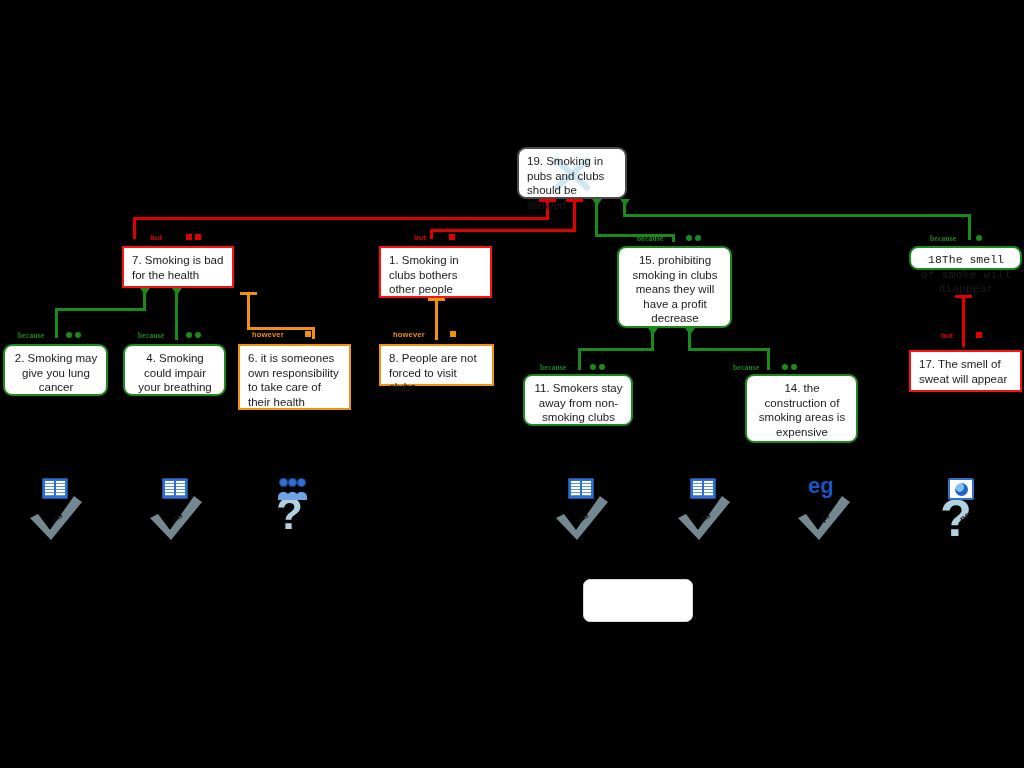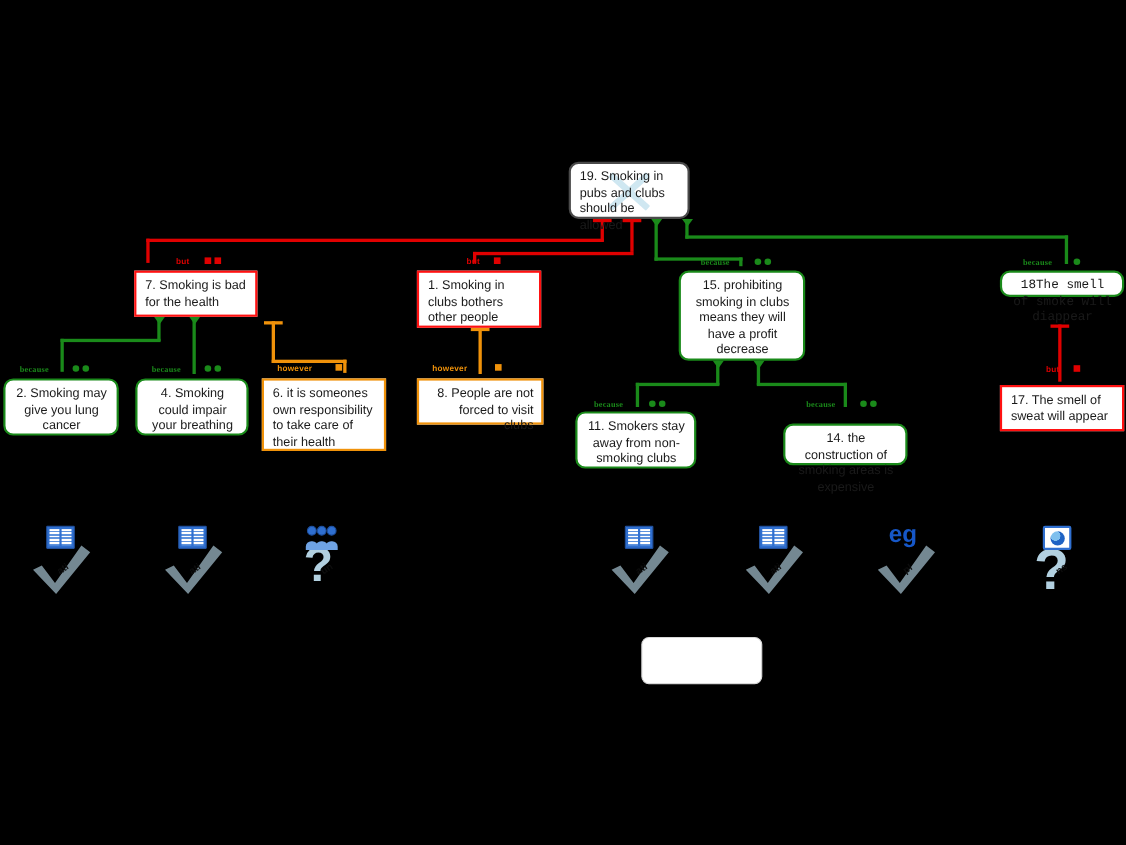--- a/index.html
+++ b/index.html
@@ -36,21 +36,21 @@
   
   .arrow{position:absolute;width:0;height:0;z-index:3;
          border-left:5px solid transparent;border-right:5px solid transparent;}
   .arrow.grn-a{border-top:7px solid #1a8a1a;}
   
   .tbar{position:absolute;height:3px;z-index:3;}
 
   
   .clabel{position:absolute;font-size:7.5px;font-weight:bold;letter-spacing:.2px;
           z-index:5;white-space:nowrap;}
-  .clabel.red{background:transparent;color:#e00000;margin-left:10px;}
+  .clabel.red{background:transparent;color:#e00000;}
   .clabel.grn{background:transparent;color:#1a8a1a;}
   .clabel.org{background:transparent;color:#f0920a;}
   .dots{position:absolute;z-index:5;display:flex;gap:3px;align-items:center;}
   .dot{width:6px;height:6px;border-radius:50%;background:#1a8a1a;display:block;}
   .sq{width:6px;height:6px;background:#e00000;display:block;}
   .sq.o{background:#f0920a;}
 
   
   .ic{position:absolute;width:72px;height:70px;z-index:6;}
   .ic .check{position:absolute;left:6px;top:14px;width:56px;height:50px;
@@ -212,27 +212,27 @@
 
   <div class="node n-green" style="left:3px;top:344px;width:105px;height:52px;">
     <div class="txt">2. Smoking may give you lung cancer</div>
   </div>
   <div class="node n-green" style="left:123px;top:344px;width:103px;height:52px;">
     <div class="txt">4. Smoking could impair your breathing</div>
   </div>
   <div class="node n-orange" style="left:238px;top:344px;width:113px;height:66px;">
     <div class="txt">6. it is someones own responsibility to take care of their health</div>
   </div>
-  <div class="node n-orange" style="left:379px;top:344px;width:115px;height:42px;text-align:right;">
+  <div class="node n-orange" style="left:379px;top:344px;width:115px;height:42px;">
     <div class="txt">8. People are not forced to visit clubs</div>
   </div>
   <div class="node n-green" style="left:523px;top:374px;width:110px;height:52px;">
     <div class="txt">11. Smokers stay away from non-smoking clubs</div>
   </div>
-  <div class="node n-green" style="left:712px;top:374px;width:113px;height:38px;margin-top:11px;">
+  <div class="node n-green" style="left:745px;top:374px;width:113px;height:69px;">
     <div class="txt">14. the construction of smoking areas is expensive</div>
   </div>
   <div class="node n-red" style="left:909px;top:350px;width:113px;height:42px;">
     <div class="txt">17. The smell of sweat will appear</div>
   </div>
 
   <div class="ic" style="left:22px;top:478px;">
     <div class="glyph">
         <div class="book"></div>
       </div>

